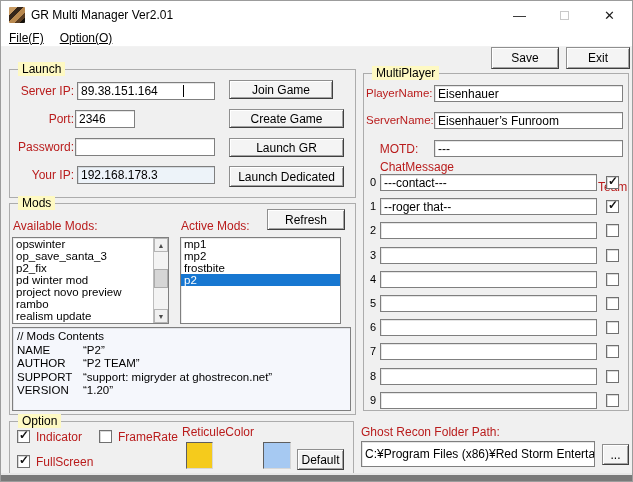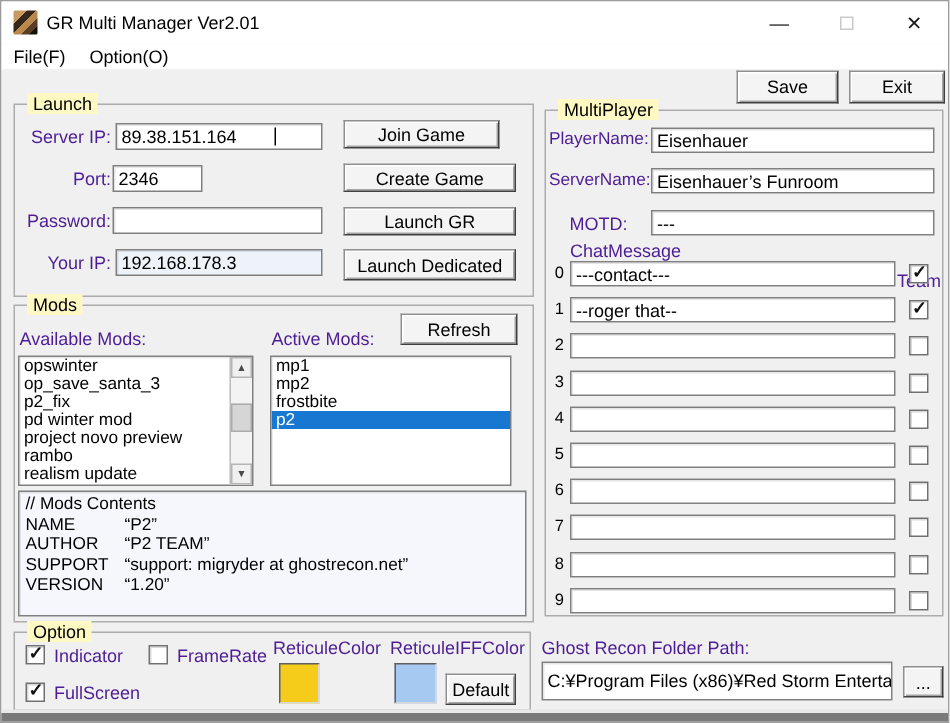--- a/index.html
+++ b/index.html
@@ -13,34 +13,34 @@
   .appicon{width:16px;height:16px;margin:0 6px 0 8px;border-radius:1px;
     background:linear-gradient(135deg,#c79a62 0 28%,#35261a 28% 46%,#b8884e 46% 66%,#5a3d22 66% 82%,#14100a 82%);}
   .title{font-size:12px;color:#000;}
   .capbtns{margin-left:auto;display:flex;height:28px;}
   .capbtn{width:45px;height:28px;display:flex;align-items:center;justify-content:center;
     font-size:13px;color:#1a1a1a;cursor:default;}
   .maxglyph{width:9px;height:9px;border:1px solid #c9c9c9;background:#fff;}
   
   .menubar{position:absolute;left:0;top:28px;right:0;height:18px;background:#ffffff;
     display:flex;align-items:center;font-size:12px;border-bottom:1px solid #f2f2f2;}
-  .menuitem{padding:0 8px;height:18px;display:flex;align-items:center;}
+  .menuitem{padding:0 8px;height:18px;display:flex;align-items:center;text-decoration:underline;}
   
   .client{position:absolute;left:0;top:46px;right:0;height:428px;background:#f0f0f0;}
   .bottomstrip{position:absolute;left:0;bottom:0;width:100%;height:8px;
     background:linear-gradient(#e8e8e8 0 2px,#7a7a7a 2px 100%);}
   
   .btn{position:absolute;background:#f4f4f4;border:1px solid;
     border-color:#8f8f8f #3f3f3f #3f3f3f #8f8f8f;
     box-shadow:inset 1px 1px 0 #ffffff, inset -1px -1px 0 #a3a3a3;
     font-size:12px;display:flex;align-items:center;justify-content:center;color:#000;}
   .groupbox{position:absolute;border:1px solid #acacac;}
   .legend{position:absolute;top:-8px;left:8px;background:#fef9c3;padding:0 4px;
     font-size:12px;line-height:14px;white-space:nowrap;}
-  .lbl{position:absolute;font-size:12px;white-space:nowrap;color:#4c1d95;}
+  .lbl{position:absolute;font-size:12px;white-space:nowrap;color:#b91c1c;}
   .rlbl{text-align:right;}
   .field{position:absolute;background:#ffffff;border:1px solid #7f7f7f;
     box-shadow:inset 1px 1px 0 rgba(0,0,0,.10);font-size:12px;padding:1px 3px;
     white-space:nowrap;overflow:hidden;display:flex;align-items:center;gap:24px;}
   .field.ro{background:#edf3f9;}
   .caret{display:inline-block;width:1px;height:12px;background:#000;margin-left:1px;}
   .cb{position:absolute;width:13px;height:13px;background:#fff;border:1px solid #707070;
     box-shadow:inset 1px 1px 0 rgba(0,0,0,.15);}
   .cb.checked:after{content:"✓";position:absolute;left:1px;top:-3px;font-size:12px;
     font-weight:bold;color:#111;}
@@ -174,21 +174,20 @@
     <div class="groupbox" style="left:8px;top:374px;width:345px;height:53px;">
       <div class="legend">Option</div>
       <span class="cb checked" style="left:7px;top:8px;"></span>
       <div class="lbl" style="left:26px;top:8px;">Indicator</div>
       <span class="cb checked" style="left:7px;top:33px;"></span>
       <div class="lbl" style="left:26px;top:33px;">FullScreen</div>
       <span class="cb" style="left:89px;top:8px;"></span>
       <div class="lbl" style="left:108px;top:8px;">FrameRate</div>
       <div class="lbl" style="left:172px;top:3px;">ReticuleColor</div>
       <div class="swatch" style="left: 176px; top: 20px; width: 27px; height: 27px; background: rgb(245, 203, 28);"></div>
-      <div class="lbl" style="left:250px;top:3px;">ReticuleIFFColor</div>
       <div class="swatch" style="left: 253px; top: 20px; width: 28px; height: 27px; background: rgb(166, 201, 242);"></div>
       <div class="btn" style="left:287px;top:27px;width:47px;height:21px;">Default</div>
     </div>
 
     <div class="groupbox" style="left:362px;top:26px;width:266px;height:338px;">
       <div class="legend">MultiPlayer</div>
       <div class="lbl rlbl" style="left:2px;top:13px;width:66px;font-size:11.5px;">PlayerName:</div>
       <div class="field" style="left:70px;top:11px;width:189px;height:17px;">Eisenhauer</div>
       <div class="lbl rlbl" style="left:2px;top:40px;width:66px;font-size:11.5px;">ServerName:</div>
       <div class="field" style="left:70px;top:38px;width:189px;height:17px;">Eisenhauer’s Funroom</div>

